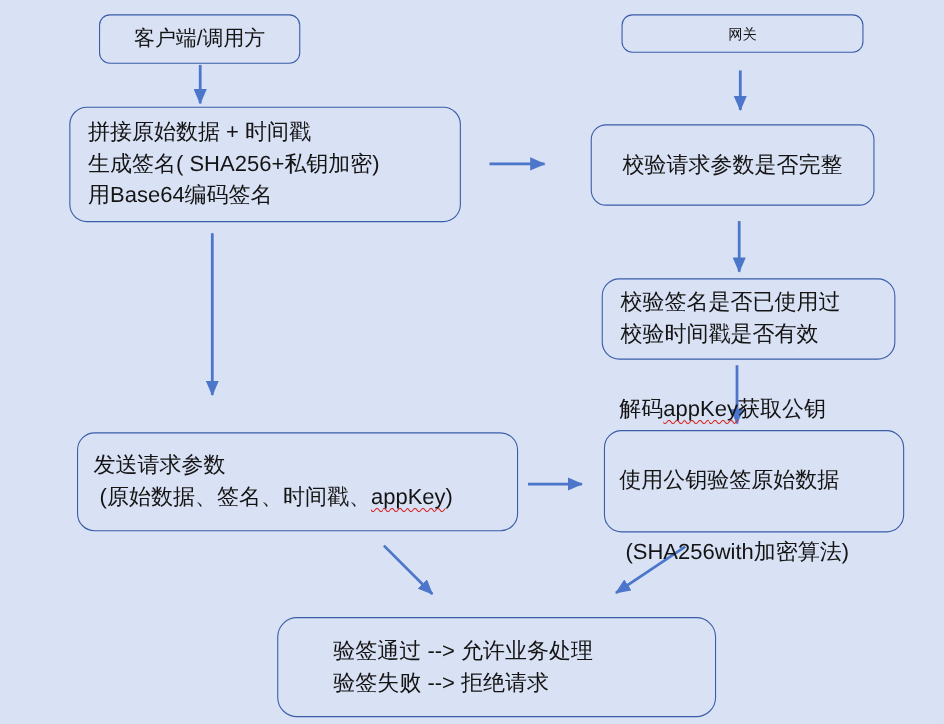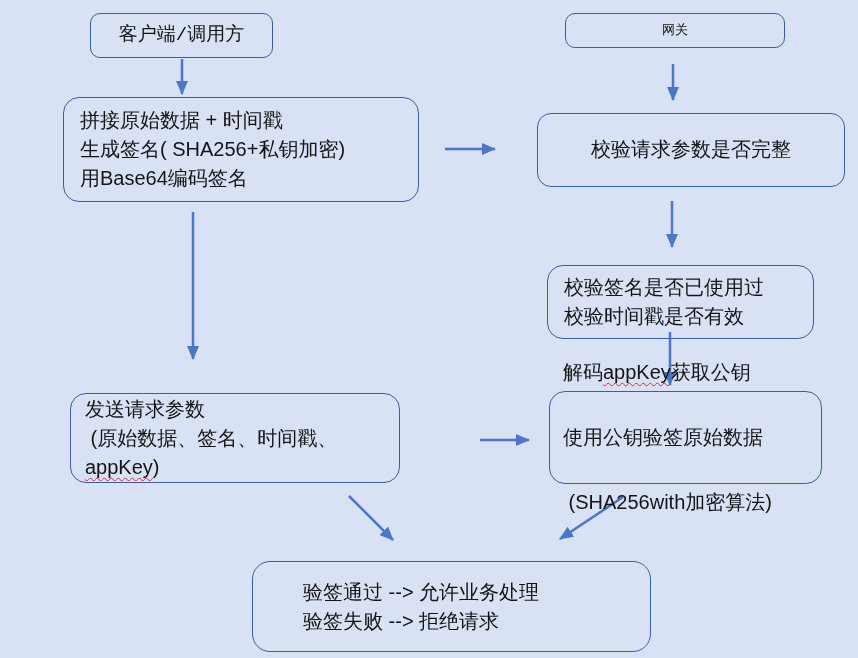--- a/index.html
+++ b/index.html
@@ -41,33 +41,33 @@
     display:flex;
     flex-direction:column;
     justify-content:center;
     font-size:20px;
     line-height:29px;
   }
   .box .line{
     display:block;
     white-space:pre-wrap;
   }
-  .center{ align-items:center; text-align:left;font-family:Liberation Mono, monospace; }
+  .center{ align-items:center; text-align:left; }
   .misspell{
     text-decoration:underline wavy var(--misspell);
     text-decoration-thickness:1px;
     text-underline-offset:3px;
     text-decoration-skip-ink:none;
   }
   #box-client      { left:90px;  top:13px;  width:183px; height:45px; border-radius:10px; font-size:19px; }
   #box-gateway     { left:565px; top:13px;  width:220px; height:35px; border-radius:10px; font-size:13px; }
   #box-sign        { left:63px;  top:97px;  width:356px; height:105px; border-radius:16px; padding-left:16px; }
-  #box-check-params{ left:537px; top:113px; width:308px; height:74px;  border-radius:14px; }
-  #box-check-sign  { left:547px; top:253px; width:267px; height:74px;  border-radius:16px; padding-left:16px;margin-top:12px; }
-  #box-send        { left:70px;  top:393px; width:330px; height:90px;  border-radius:16px; padding-left:14px; }
+  #box-check-params{ left:537px; top:113px; width:258px; height:74px;  border-radius:14px; }
+  #box-check-sign  { left:547px; top:253px; width:267px; height:74px;  border-radius:16px; padding-left:16px; }
+  #box-send        { left:70px;  top:393px; width:401px; height:90px;  border-radius:16px; padding-left:14px; }
   #box-decode      { left:549px; top:391px; width:273px; height:93px;  border-radius:16px; padding-left:13px;gap:36px; }
   #box-result      { left:252px; top:561px; width:399px; height:91px;  border-radius:18px; padding-left:50px; }
 </style>
 </head>
 <body>
 
 <div class="canvas">
 
   <svg class="edges" width="858" height="658" viewBox="0 0 858 658">
     <defs>

